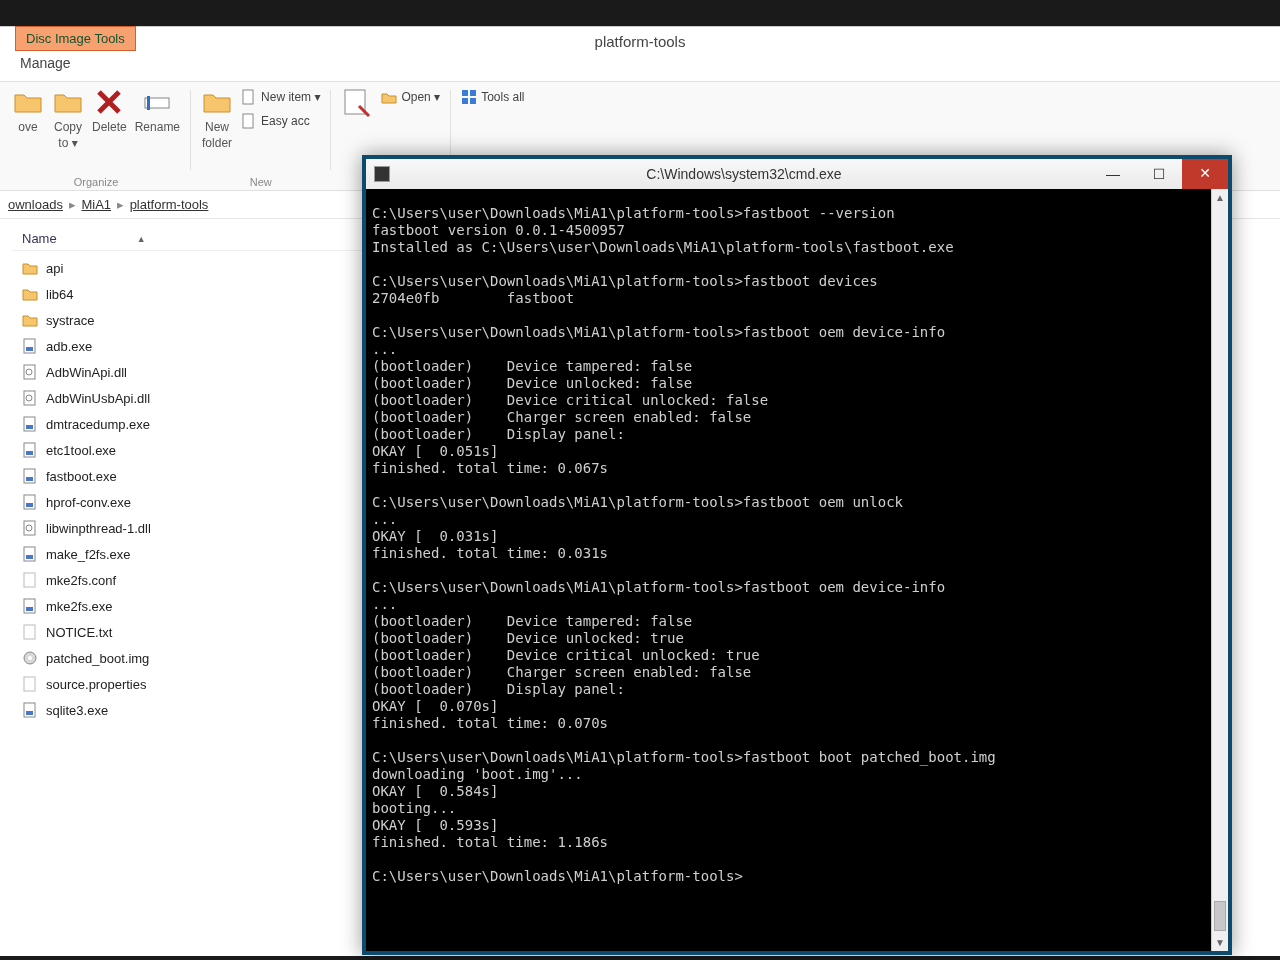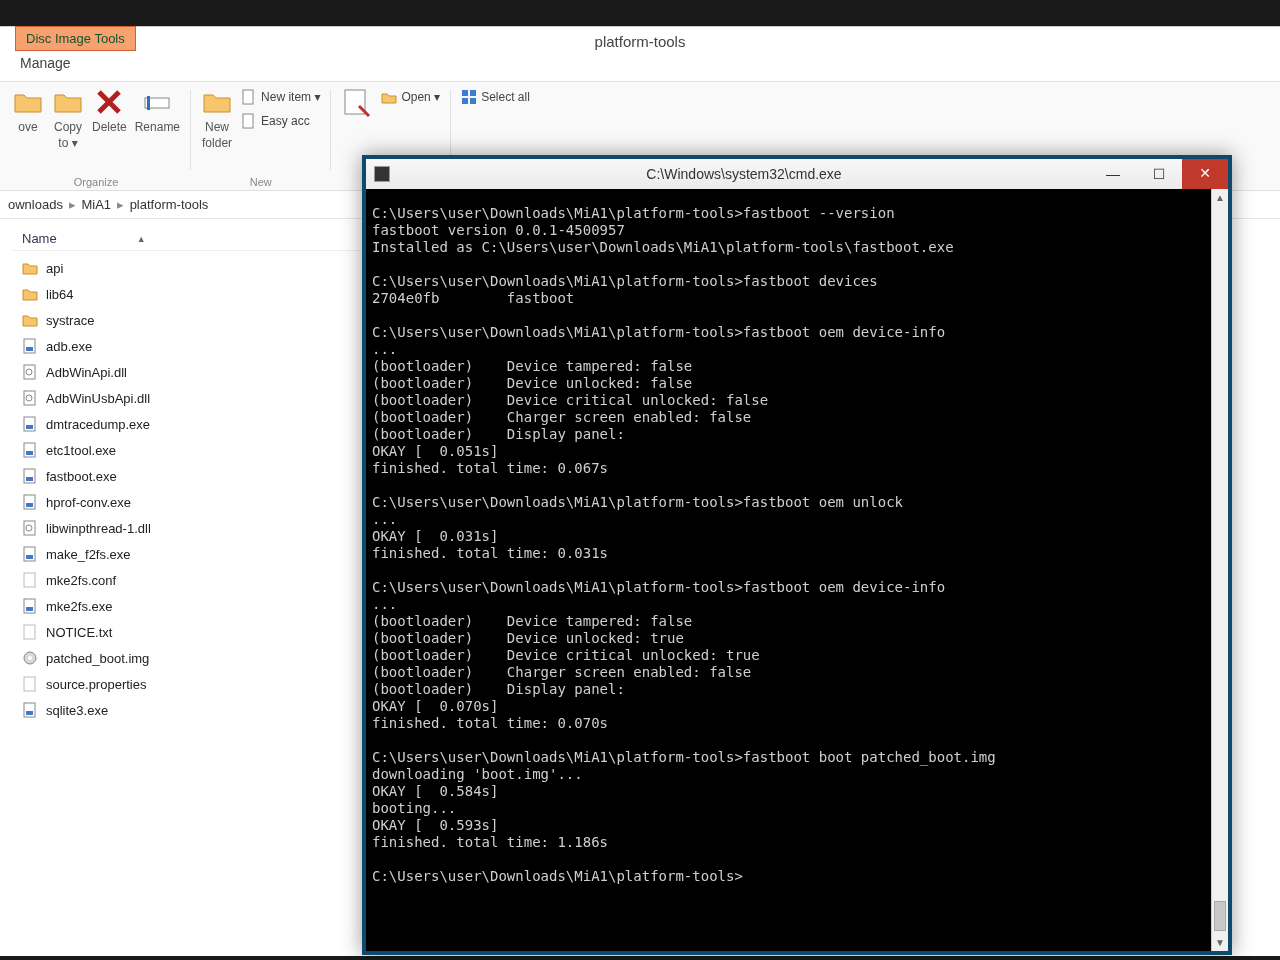--- a/index.html
+++ b/index.html
@@ -66,21 +66,21 @@
   .small-row .ic { width:16px; height:16px; }
   .folder-ic { fill:#f7c56b; stroke:#c9902c; stroke-width:1; }
   .addressbar {
     position:absolute; left:0; right:0; top:164px;
     height: 28px;
     display:flex; align-items:center;
     padding: 0 8px;
     font-size: 13px; color:#333;
     border-bottom: 1px solid #e6e6e6;
   }
-  .addressbar .crumb { margin-right: 6px; cursor:pointer; }
+  .addressbar .crumb { margin-right: 6px; cursor:pointer;text-decoration:underline; }
   .addressbar .sep-a { color:#888; margin-right:6px; }
   .file-pane {
     position:absolute; left:12px; top:200px; right: 900px; bottom: 0;
   }
   .col-header {
     font-size:13px; color:#335; padding: 4px 10px;
     border-bottom: 1px solid #eee;
     display:flex; align-items:center; gap: 80px;
   }
   .sort-arrow { font-size:9px; color:#666; }
@@ -216,21 +216,21 @@
     <div class="sep"></div>
     <div class="group">
       <div class="group-row">
         <div class="small-row">
           <svg class="ic" viewBox="0 0 16 16">
               <rect x="1" y="1" width="6" height="6" fill="#3a7bd5"></rect>
               <rect x="9" y="1" width="6" height="6" fill="#3a7bd5"></rect>
               <rect x="1" y="9" width="6" height="6" fill="#3a7bd5"></rect>
               <rect x="9" y="9" width="6" height="6" fill="#3a7bd5"></rect>
             </svg>
-          <span>Select all</span>
+          <span>Tools all</span>
         </div>
       </div>
     </div>
   </div>
 
   <div class="addressbar">
     <span class="crumb">ownloads</span>
       <span class="sep-a">▸</span>
     <span class="crumb">MiA1</span>
       <span class="sep-a">▸</span>

